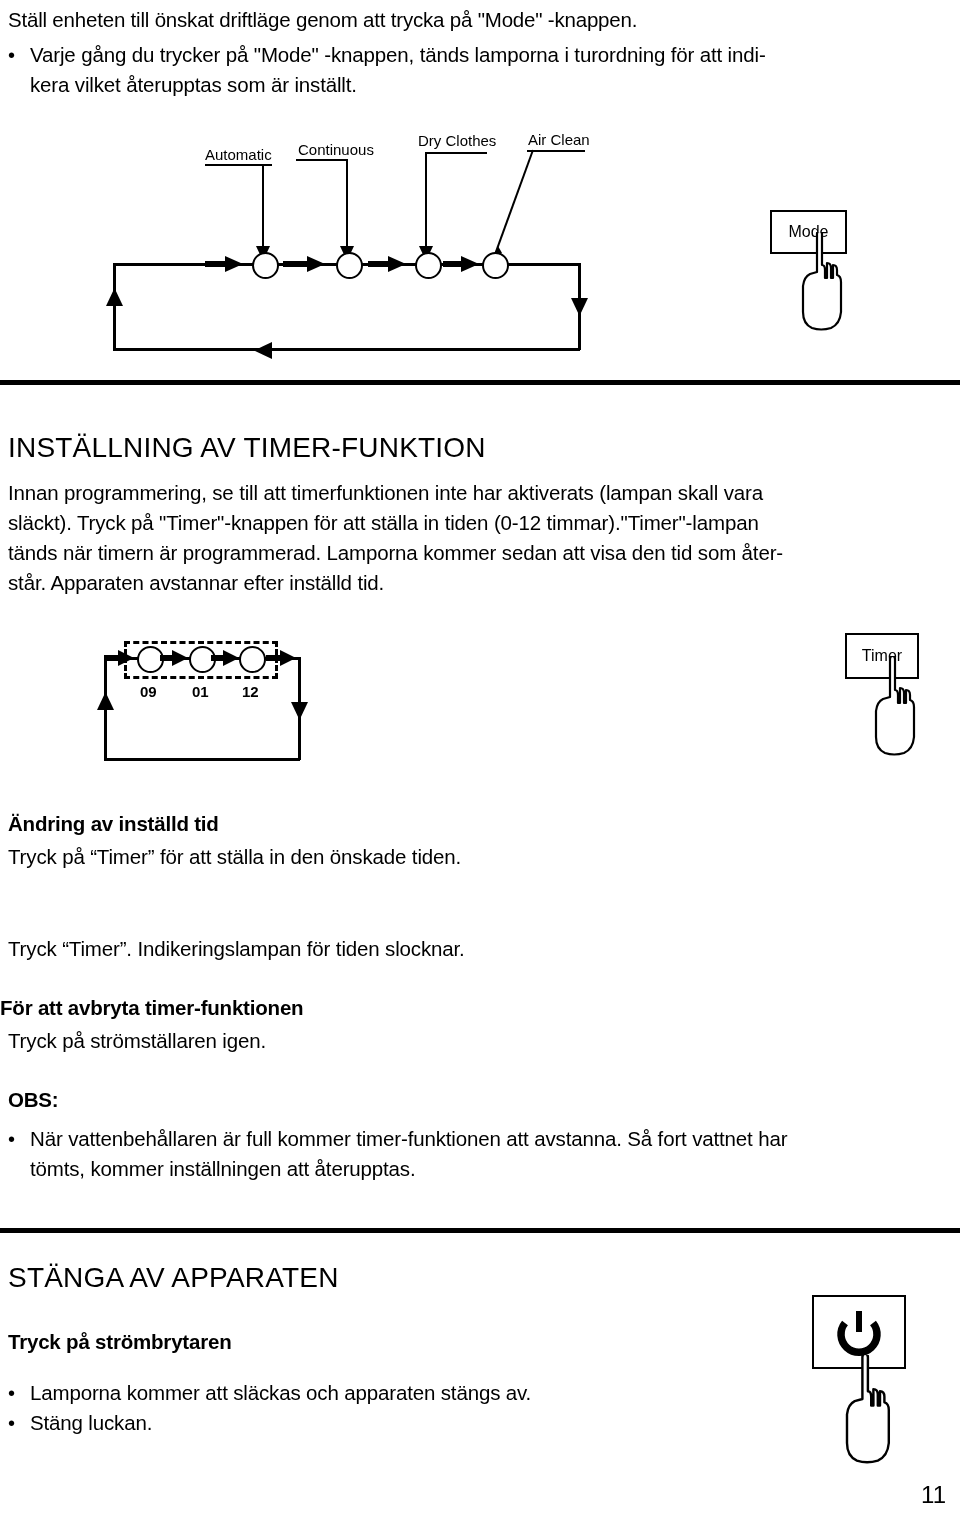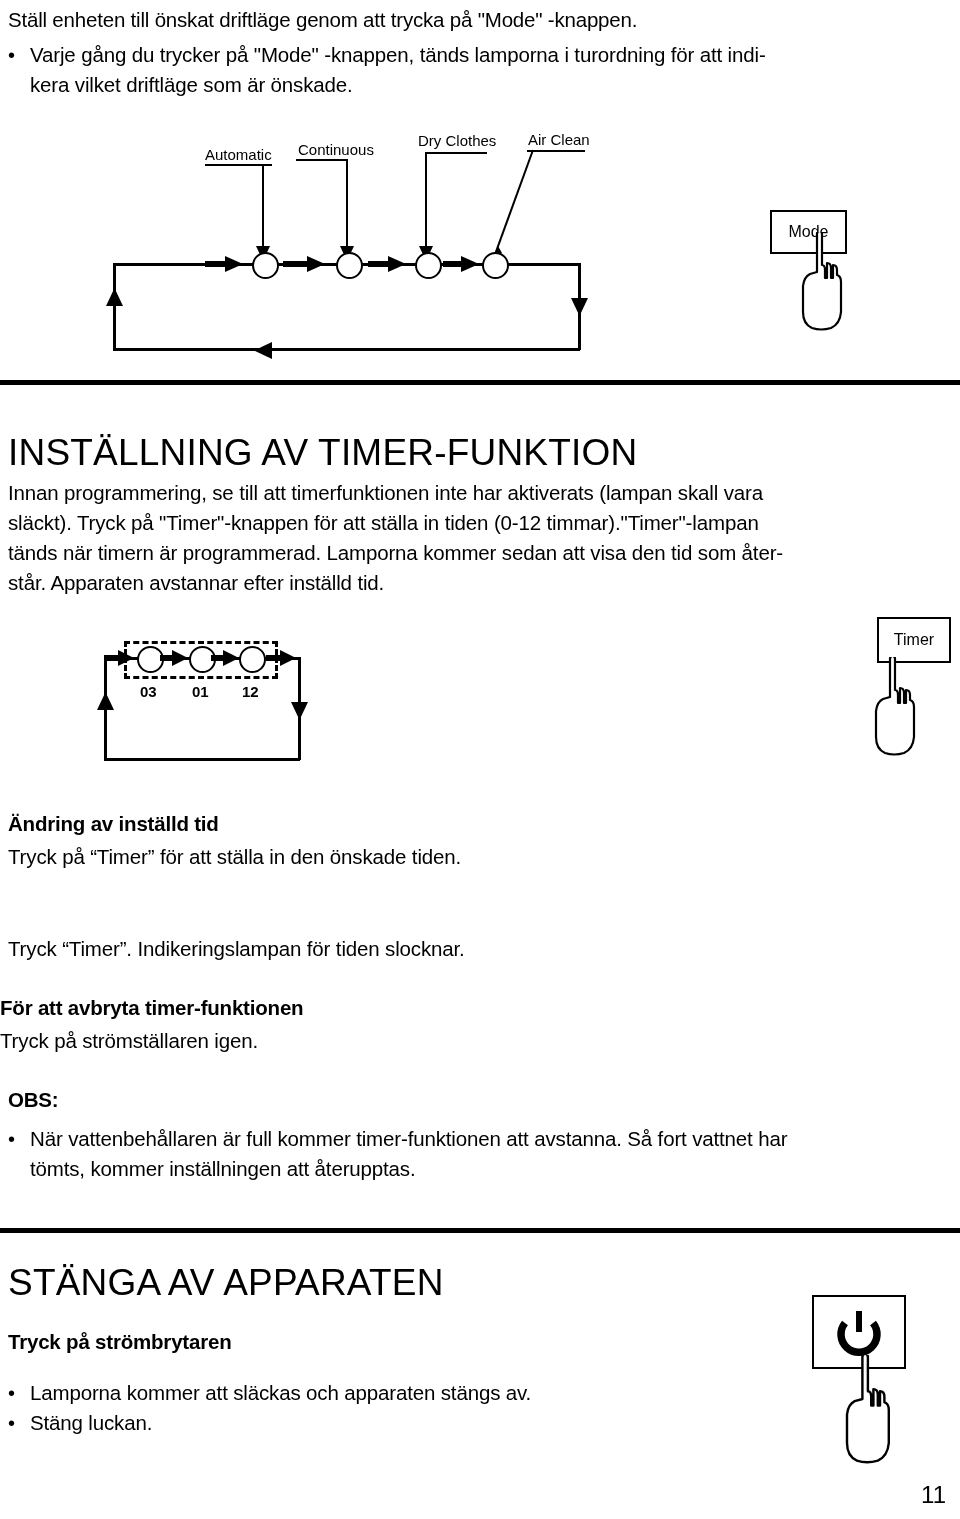--- a/index.html
+++ b/index.html
@@ -47,21 +47,21 @@
   .bullet-dot {
     width: 22px;
     flex: 0 0 22px;
     font-size: 20px;
     line-height: 30px;
   }
   .bullet-text { flex: 1 1 auto; }
 
   .t-section {
     position: absolute;
-    font-size: 37px;
+    font-size: 28px;
     letter-spacing: 0.2px;
     font-weight: 400;
     white-space: nowrap;
     text-align: center;
   }
   .t-sub-bold {
     position: absolute;
     font-size: 20.5px;
     font-weight: bold;
     letter-spacing: -0.2px;
@@ -125,21 +125,21 @@
 <body>
 
 <div class="page">
 
   <div class="t-bold-head" style="left:8px; top:8px;">Ställ enheten till önskat driftläge genom att trycka på "Mode" -knappen.</div>
 
   <div class="t-bullet" style="left:8px; top:40px; width:920px;">
     <span class="bullet-dot">•</span>
     <span class="bullet-text">Varje gång du trycker på "Mode" -knappen, tänds lamporna i turordning för att indi-</span>
   </div>
-  <div class="t-body" style="left:30px; top:70px;">kera vilket driftläge som är önskade.</div>
+  <div class="t-body" style="left:30px; top:70px;">kera vilket återupptas som är inställt.</div>
 
   <div class="diagram" style="left:0; top:0; width:960px; height:380px;">
 
     <div class="dlabel" style="left:205px; top:146px;">Automatic</div>
     <div class="dlabel" style="left:298px; top:141px;">Continuous</div>
     <div class="dlabel" style="left:418px; top:132px;">Dry Clothes</div>
     <div class="dlabel" style="left:528px; top:131px;">Air Clean</div>
 
     <div class="dline" style="left:205px; top:164px; width:67px; height:2px;"></div>
     <div class="dline" style="left:262px; top:164px; width:2px; height:84px;"></div>
@@ -253,37 +253,37 @@
     </svg>
 
     <svg style="position:absolute; left:290px; top:92px; width:19px; height:28px;">
       <polygon points="9.5,28 1,10 18,10" fill="#000"></polygon>
     </svg>
 
     <svg style="position:absolute; left:96px; top:92px; width:19px; height:28px;">
       <polygon points="9.5,0 1,18 18,18" fill="#000"></polygon>
     </svg>
 
-    <div class="dnum" style="left:140px; top:83px;">03</div>
+    <div class="dnum" style="left:140px; top:83px;">09</div>
     <div class="dnum" style="left:192px; top:83px;">01</div>
     <div class="dnum" style="left:242px; top:83px;">12</div>
 
-    <div class="btnbox" style="left:845px; top:17px; width:70px; height:42px;margin-left:32px;">Timer</div>
+    <div class="btnbox" style="left:845px; top:33px; width:70px; height:42px;">Timer</div>
     <svg class="hand" style="left:868px; top:57px; width:56px; height:100px;" viewBox="0 0 56 100">
       <path d="M22 2 L22 40 L15 42 Q9 45 8 54 L8 80 Q8 92 17 96 Q26 99 36 96 Q45 92 46 80 L46 50 Q46 44 42 43 L42 38 Q42 33 38 33 L38 46 L36 46 L36 36 Q36 31 32 31 L32 46 L30 46 L30 38 Q30 33 27 33 L27 2 Q27 -1 24.5 -1 Q22 -1 22 2 Z" fill="#ffffff" stroke="#000" stroke-width="2.2" stroke-linejoin="round"></path>
     </svg>
   </div>
 
   <div class="t-sub-bold" style="left:8px; top:812px;text-align:right;">Ändring av inställd tid</div>
   <div class="t-body" style="left:8px; top:842px;">Tryck på “Timer” för att ställa in den önskade tiden.</div>
 
   <div class="t-body" style="left:8px; top:934px;">Tryck “Timer”. Indikeringslampan för tiden slocknar.</div>
 
   <div class="t-sub-bold" style="left:0; top:996px;">För att avbryta timer-funktionen</div>
-  <div class="t-body" style="left:0; top:1026px;">Tryck på strömställaren igen.</div>
+  <div class="t-body" style="left:8px; top:1026px;">Tryck på strömställaren igen.</div>
 
   <div class="t-sub-bold" style="left:8px; top:1088px;">OBS:</div>
 
   <div class="t-bullet" style="left:8px; top:1124px; width:930px;">
     <span class="bullet-dot">•</span>
     <span class="bullet-text">När vattenbehållaren är full kommer timer-funktionen att avstanna. Så fort vattnet har</span>
   </div>
   <div class="t-body" style="left:30px; top:1154px;">tömts, kommer inställningen att återupptas.</div>
 
   <div class="divider" style="top:1228px;"></div>

